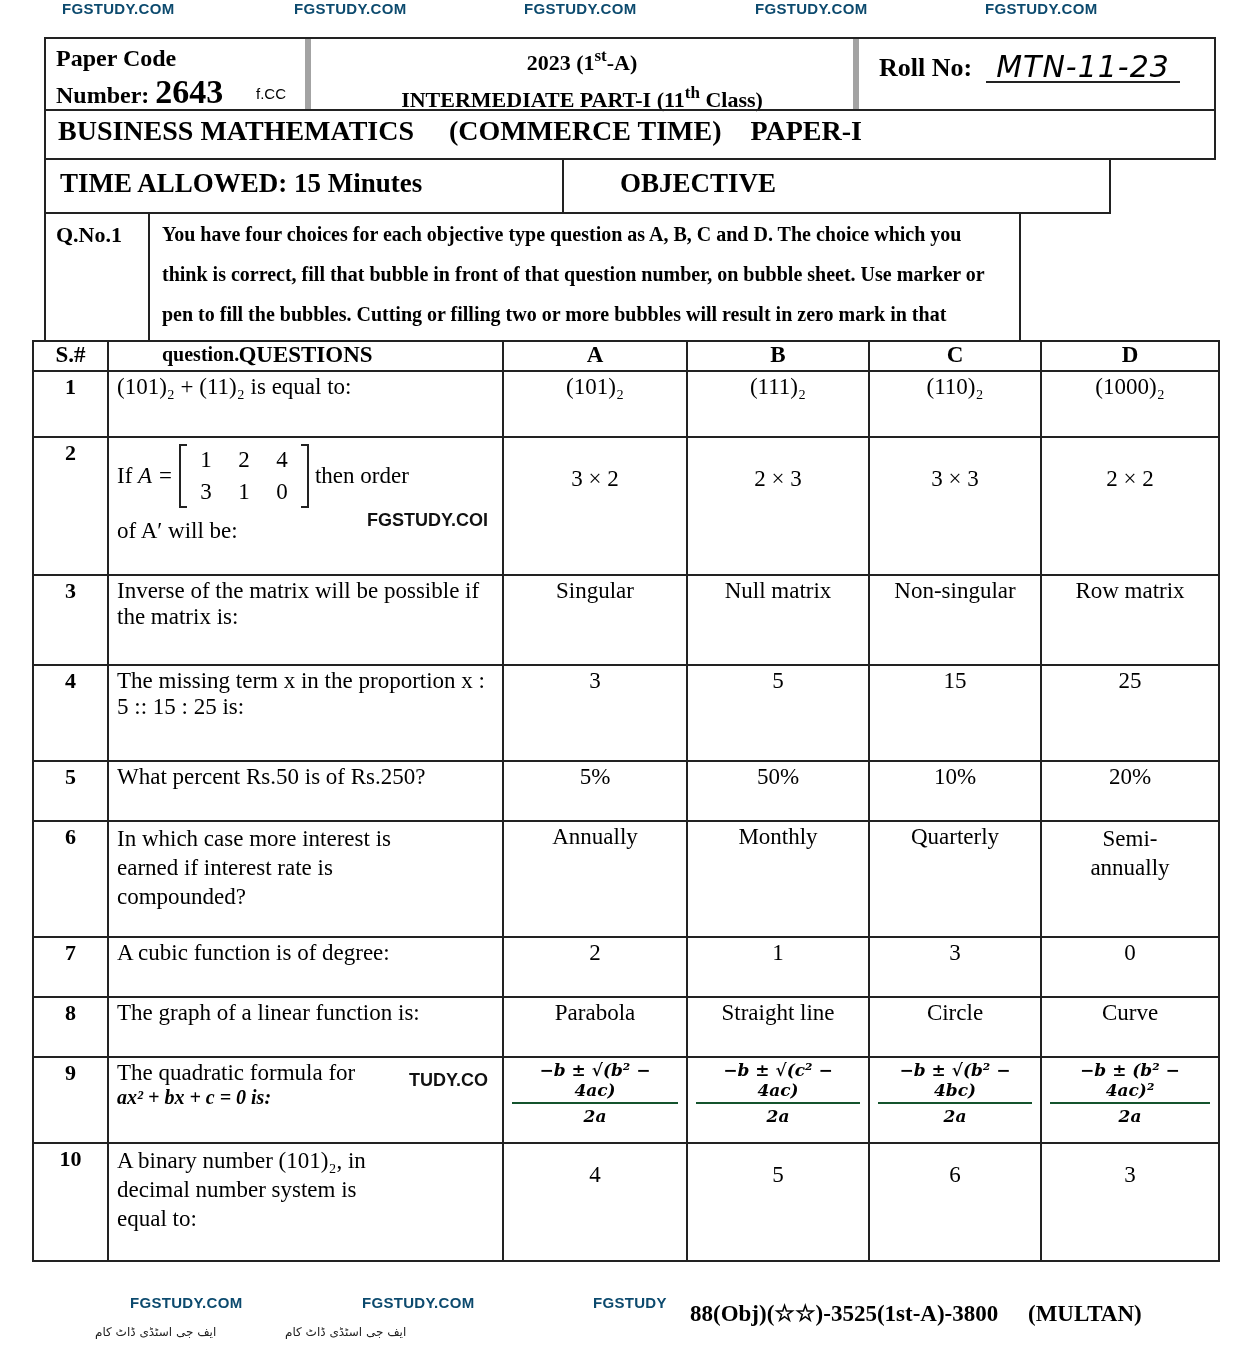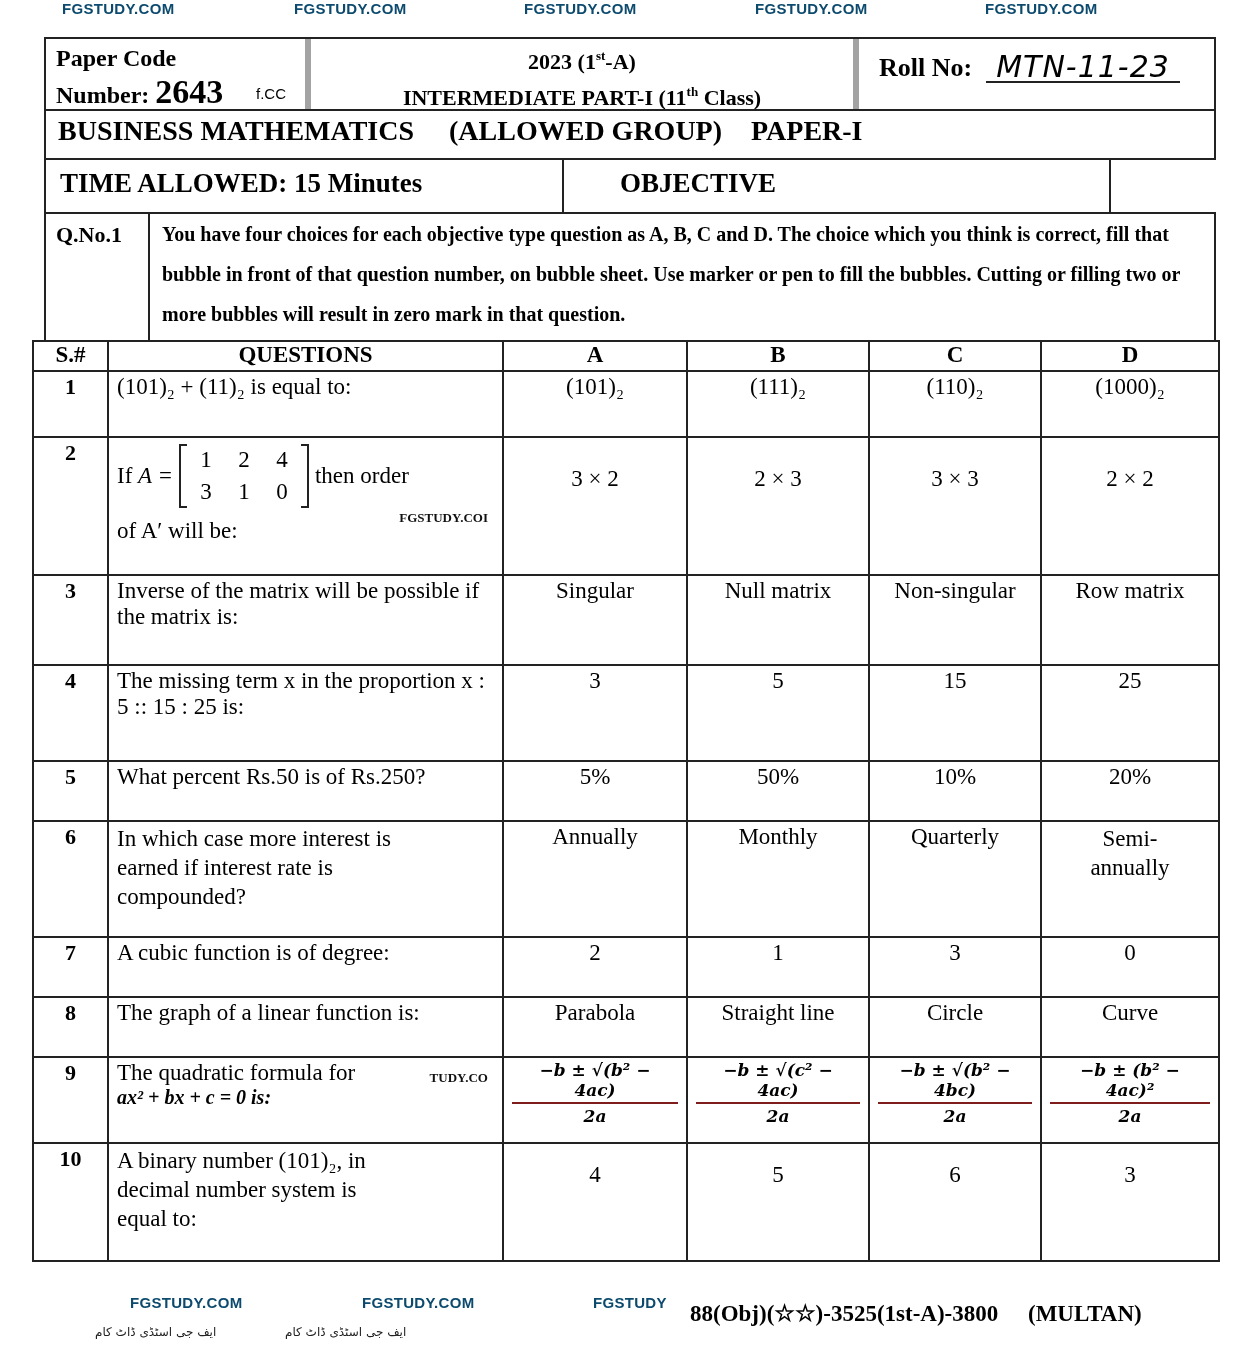--- a/index.html
+++ b/index.html
@@ -17,38 +17,38 @@
   .pc .num { font-size:34px; }
   .pc .cc { font-family:"Liberation Sans", sans-serif; font-weight:normal; font-size:15px; position:absolute; left:210px; top:38px; }
   .mid { width:548px; text-align:center; font-weight:bold; font-size:22px; line-height:30px; padding-top:2px; }
   .roll { flex:1; font-weight:bold; font-size:26px; padding:14px 20px; display:flex; align-items:flex-start; }
   .roll .val { font-family:"DejaVu Sans", sans-serif; font-style:italic; font-weight:normal; font-size:30px;
                border-bottom:2px solid #222; margin-left:14px; padding:0 10px; letter-spacing:1px; line-height:28px;text-align:right; }
   .row-title { left:44px; top:109px; width:1172px; height:51px; font-size:28px; font-weight:bold; padding:4px 12px; }
   .row-time { left:44px; top:158px; width:1067px; height:56px; display:flex; font-weight:bold; font-size:27px; }
   .row-time > div { border-right:2px solid #222; box-sizing:border-box; padding:8px 14px; }
   .row-time > div:last-child { border-right:none; }
-  .instr { left:44px; top:212px; width:1172px; height:130px; display:flex; }
+  .instr { left:44px; top:212px; width:977px; height:130px; display:flex; }
   .instr .qno { width:104px; border-right:2px solid #222; font-weight:bold; font-size:22px; padding:8px 10px; box-sizing:border-box; }
   .instr .txt { flex:1; font-weight:bold; font-size:20px; line-height:40px; padding:0 12px; }
   table.q { position:absolute; left:32px; top:340px; width:1186px; border-collapse:collapse; table-layout:fixed; }
   table.q td, table.q th { border:2px solid #222; vertical-align:top; padding:2px 8px; font-size:23px; position:relative; }
   table.q th { font-size:23px; font-weight:bold; height:28px; padding:0; }
   table.q td.sn { text-align:center; font-weight:bold; font-size:22px; }
   table.q td.opt { text-align:center; }
-  .sup { font-size:13px; vertical-align:9px; }
+  .sup { font-size:17px; vertical-align:9px; }
   .ital { font-style:italic; }
   .matrix { display:inline-flex; align-items:center; vertical-align:middle; margin:0 6px; }
   .mbr { width:8px; height:64px; border:2px solid #222; box-sizing:border-box; }
   .mbr.l { border-right:none; } .mbr.r { border-left:none; }
   .mgrid { display:grid; grid-template-columns:repeat(3, 38px); text-align:center; font-size:23px; line-height:32px; }
   .frac { display:inline-block; text-align:center; font-family:"DejaVu Serif", serif; font-weight:bold; font-style:italic; font-size:17px; }
-  .frac .num { border-bottom:2px solid #7f1d1d; padding:0 4px 2px;font-style:italic; }
+  .frac .num { border-bottom:2px solid #14532d; padding:0 4px 2px;font-style:italic; }
   .frac .den { padding-top:2px; }
-  .cellwm { position:absolute; font-family:Liberation Serif, serif; font-weight:bold; font-size:13px; color:#111; }
+  .cellwm { position:absolute; font-family:Liberation Sans, sans-serif; font-weight:bold; font-size:18px; color:#111; }
   .footer-code { position:absolute; left:690px; top:1300px; font-size:23px; font-weight:bold; }
 </style>
 </head>
 <body>
 
 <div class="wm" style="left:62px;top:0px;">FGSTUDY.COM</div>
 <div class="wm" style="left:294px;top:0px;">FGSTUDY.COM</div>
 <div class="wm" style="left:524px;top:0px;">FGSTUDY.COM</div>
 <div class="wm" style="left:755px;top:0px;">FGSTUDY.COM</div>
 <div class="wm" style="left:985px;top:0px;">FGSTUDY.COM</div>
@@ -65,21 +65,21 @@
     <div>INTERMEDIATE PART-I (11<span class="sup">th</span> Class)</div>
   </div>
   <div class="roll">
     <span>Roll No:</span>
     <span class="val">MTN-11-23</span>
   </div>
 </div>
 
 <div class="box row-title">
   <span>BUSINESS MATHEMATICS</span>
-  <span style="margin-left:28px">(ALLOWED GROUP)</span>
+  <span style="margin-left:28px">(COMMERCE TIME)</span>
   <span style="margin-left:22px">PAPER-I</span>
 </div>
 
 <div class="box row-time">
   <div style="width:518px">TIME ALLOWED: 15 Minutes</div>
   <div style="width:268px;text-align:center">OBJECTIVE</div>
 </div>
 
 <div class="box instr">
   <div class="qno">Q.No.1</div>

